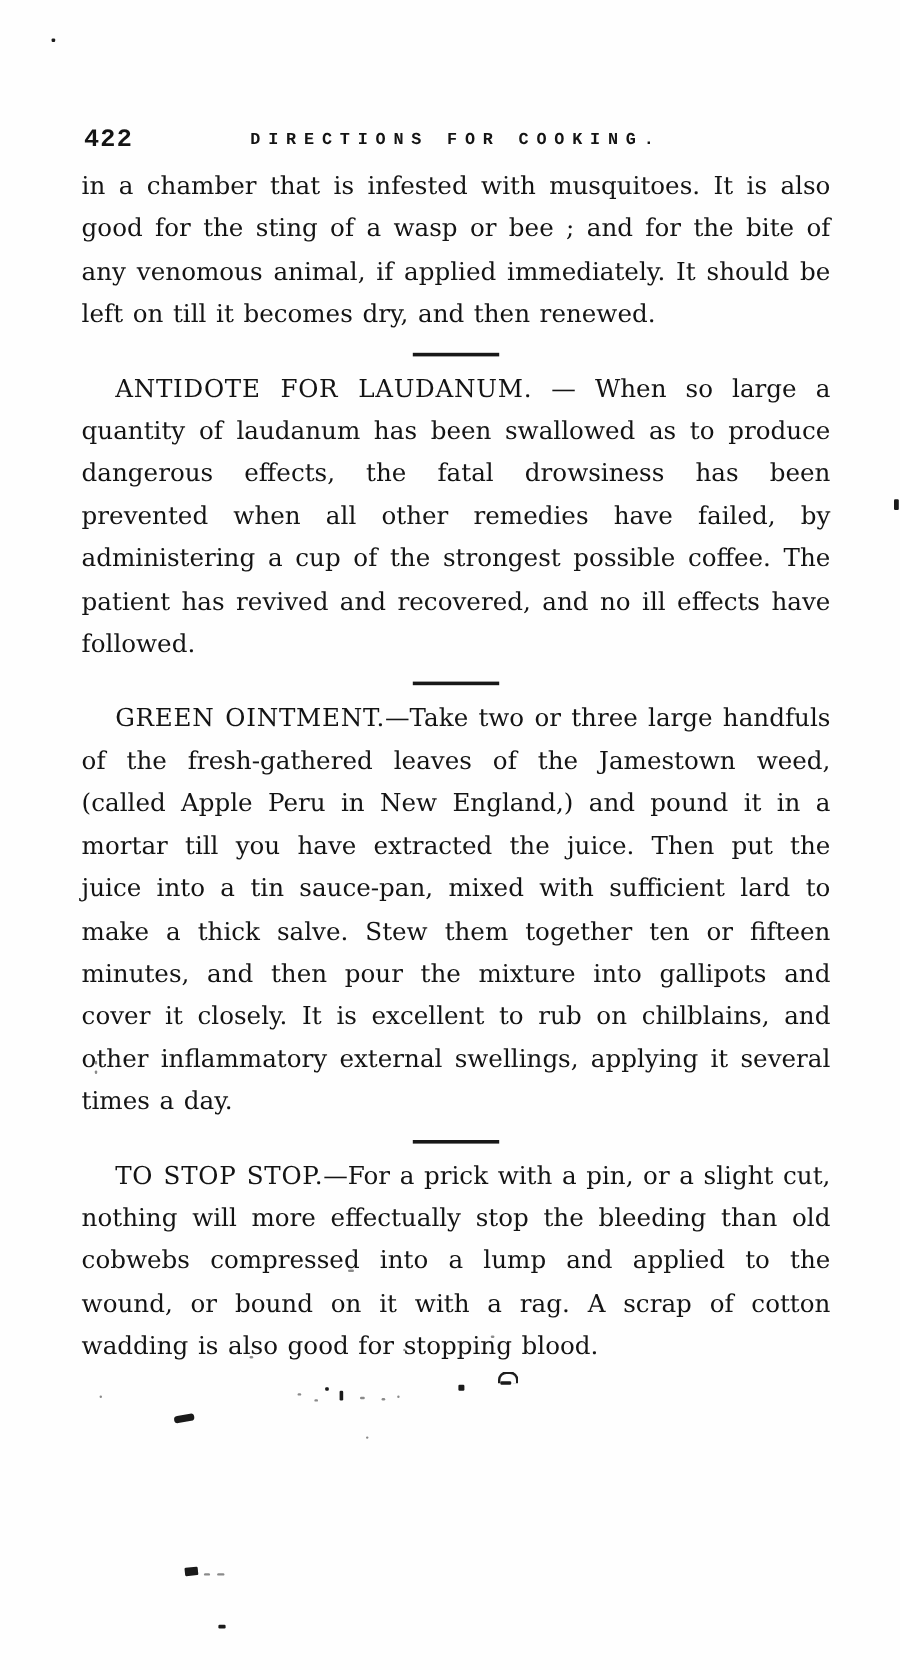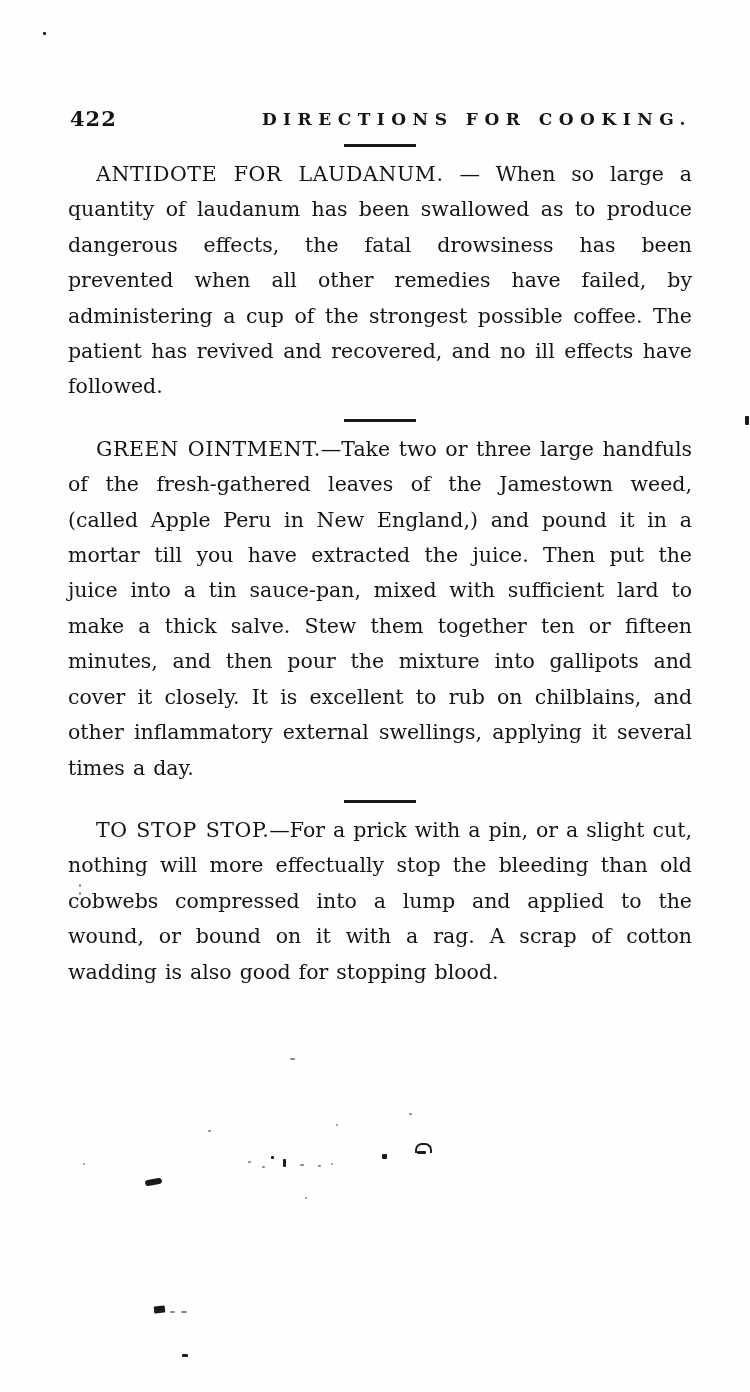--- a/index.html
+++ b/index.html
@@ -19,34 +19,35 @@
   .content {
     position: absolute;
     left: 68px;
     top: 104px;
     width: 624px;
   }
   .running-head {
     position: relative;
     height: 26px;
     margin-bottom: 8px;
+    font-family: Liberation Mono, monospace;
   }
   .page-number {
     position: absolute;
     left: 2px;
     top: 2px;
     font-size: 21px;
     font-weight: 700;
     letter-spacing: 1px;
   }
   .running-title {
     display: block;
-    text-align: right;
+    text-align: center;
     padding-top: 5px;
-    font-size: 17px;
+    font-size: 14px;
     font-weight: 700;
     letter-spacing: 6.5px;
   }
   .body-text {
     margin: 0;
     font-size: 20.5px;
     line-height: 35.4px;
     text-align: justify;
     word-spacing: 1.5px;
   }
@@ -83,20 +84,21 @@
 <body>
 
 <div class="page">
   <div class="content">
 
     <header class="running-head">
       <span class="page-number">422</span>
       <span class="running-title">DIRECTIONS FOR COOKING.</span>
     </header>
 
+    <p class="body-text">in a chamber that is infested with musquitoes. It is also good for the sting of a wasp or bee ; and for the bite of any venomous animal, if applied immediately. It should be left on till it becomes dry, and then renewed.</p>
 
     <div class="divider"></div>
 
     <p class="body-text section-paragraph"><span class="section-heading">ANTIDOTE FOR LAUDANUM.</span><span> — </span><span>When so large a quantity of laudanum has been swallowed as to produce dangerous effects, the fatal drowsiness has been prevented when all other remedies have failed, by administering a cup of the strongest possible coffee. The patient has revived and recovered, and no ill effects have followed.</span></p>
 
     <div class="divider"></div>
 
     <p class="body-text section-paragraph"><span class="section-heading">GREEN OINTMENT.</span><span>—</span><span>Take two or three large handfuls of the fresh-gathered leaves of the Jamestown weed, (called Apple Peru in New England,) and pound it in a mortar till you have extracted the juice. Then put the juice into a tin sauce-pan, mixed with sufficient lard to make a thick salve. Stew them together ten or fifteen minutes, and then pour the mixture into gallipots and cover it closely. It is excellent to rub on chilblains, and other inflammatory external swellings, applying it several times a day.</span></p>
 
     <div class="divider"></div>

